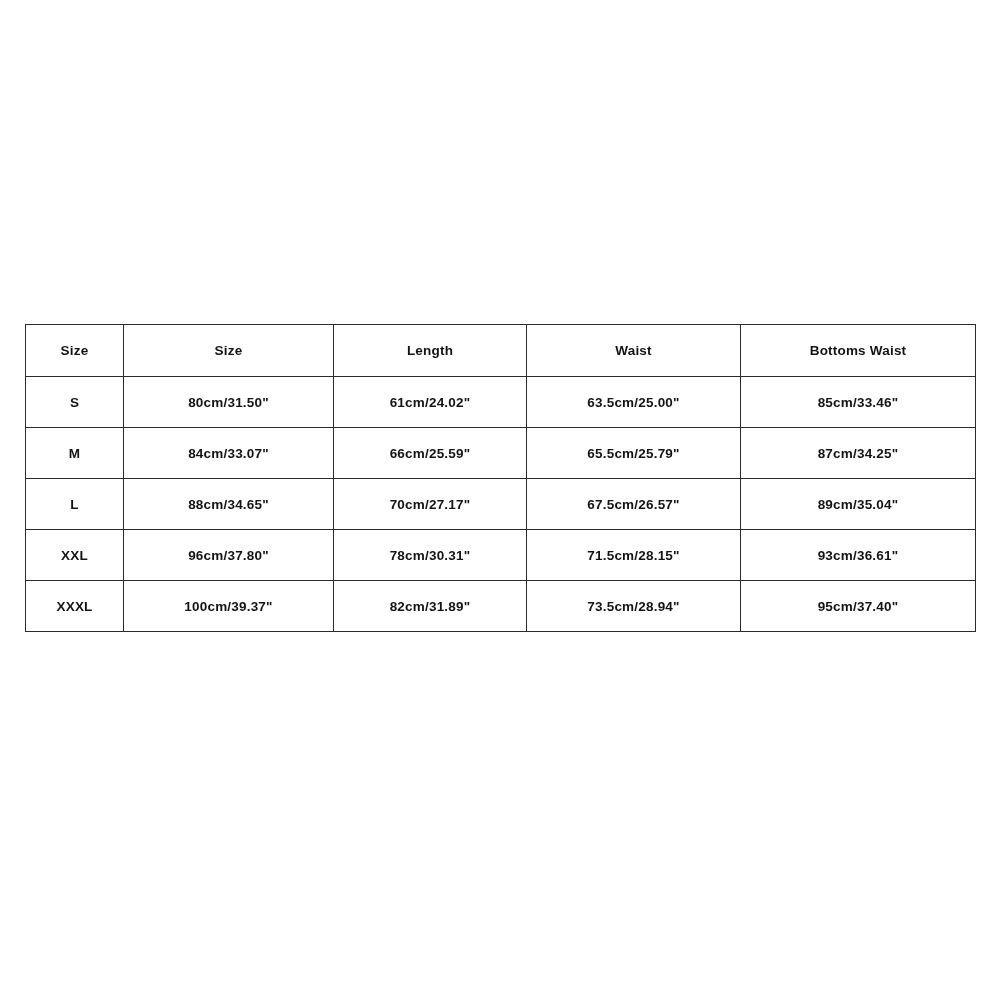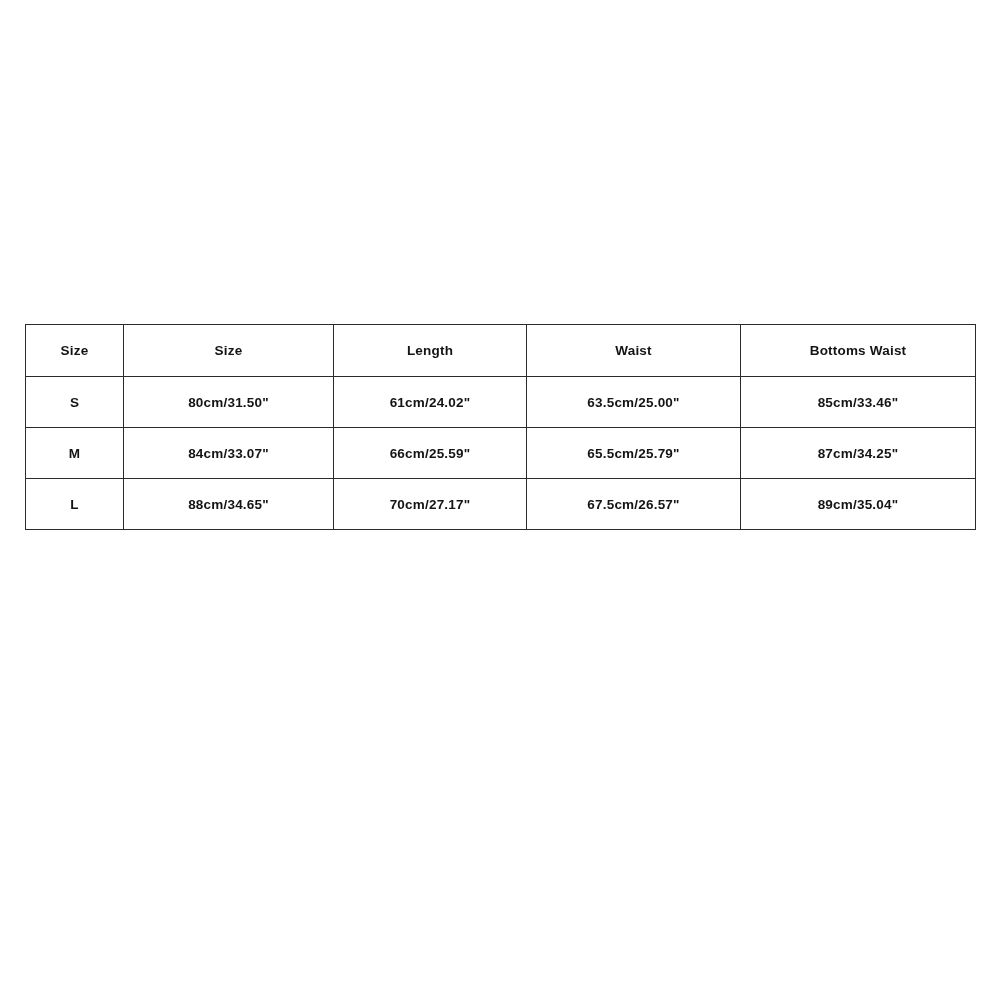--- a/index.html
+++ b/index.html
@@ -108,17 +108,31 @@
           <td>65.5cm/25.79"</td>
           <td>87cm/34.25"</td>
         </tr>
         <tr>
           <td class="cell-size">L</td>
           <td>88cm/34.65"</td>
           <td>70cm/27.17"</td>
           <td>67.5cm/26.57"</td>
           <td>89cm/35.04"</td>
         </tr>
+        <tr>
+          <td class="cell-size">XXL</td>
+          <td>96cm/37.80"</td>
+          <td>78cm/30.31"</td>
+          <td>71.5cm/28.15"</td>
+          <td>93cm/36.61"</td>
+        </tr>
+        <tr>
+          <td class="cell-size">XXXL</td>
+          <td>100cm/39.37"</td>
+          <td>82cm/31.89"</td>
+          <td>73.5cm/28.94"</td>
+          <td>95cm/37.40"</td>
+        </tr>
       </tbody>
     </table>
   </div>
 
 </div>
 
 </body></html>

